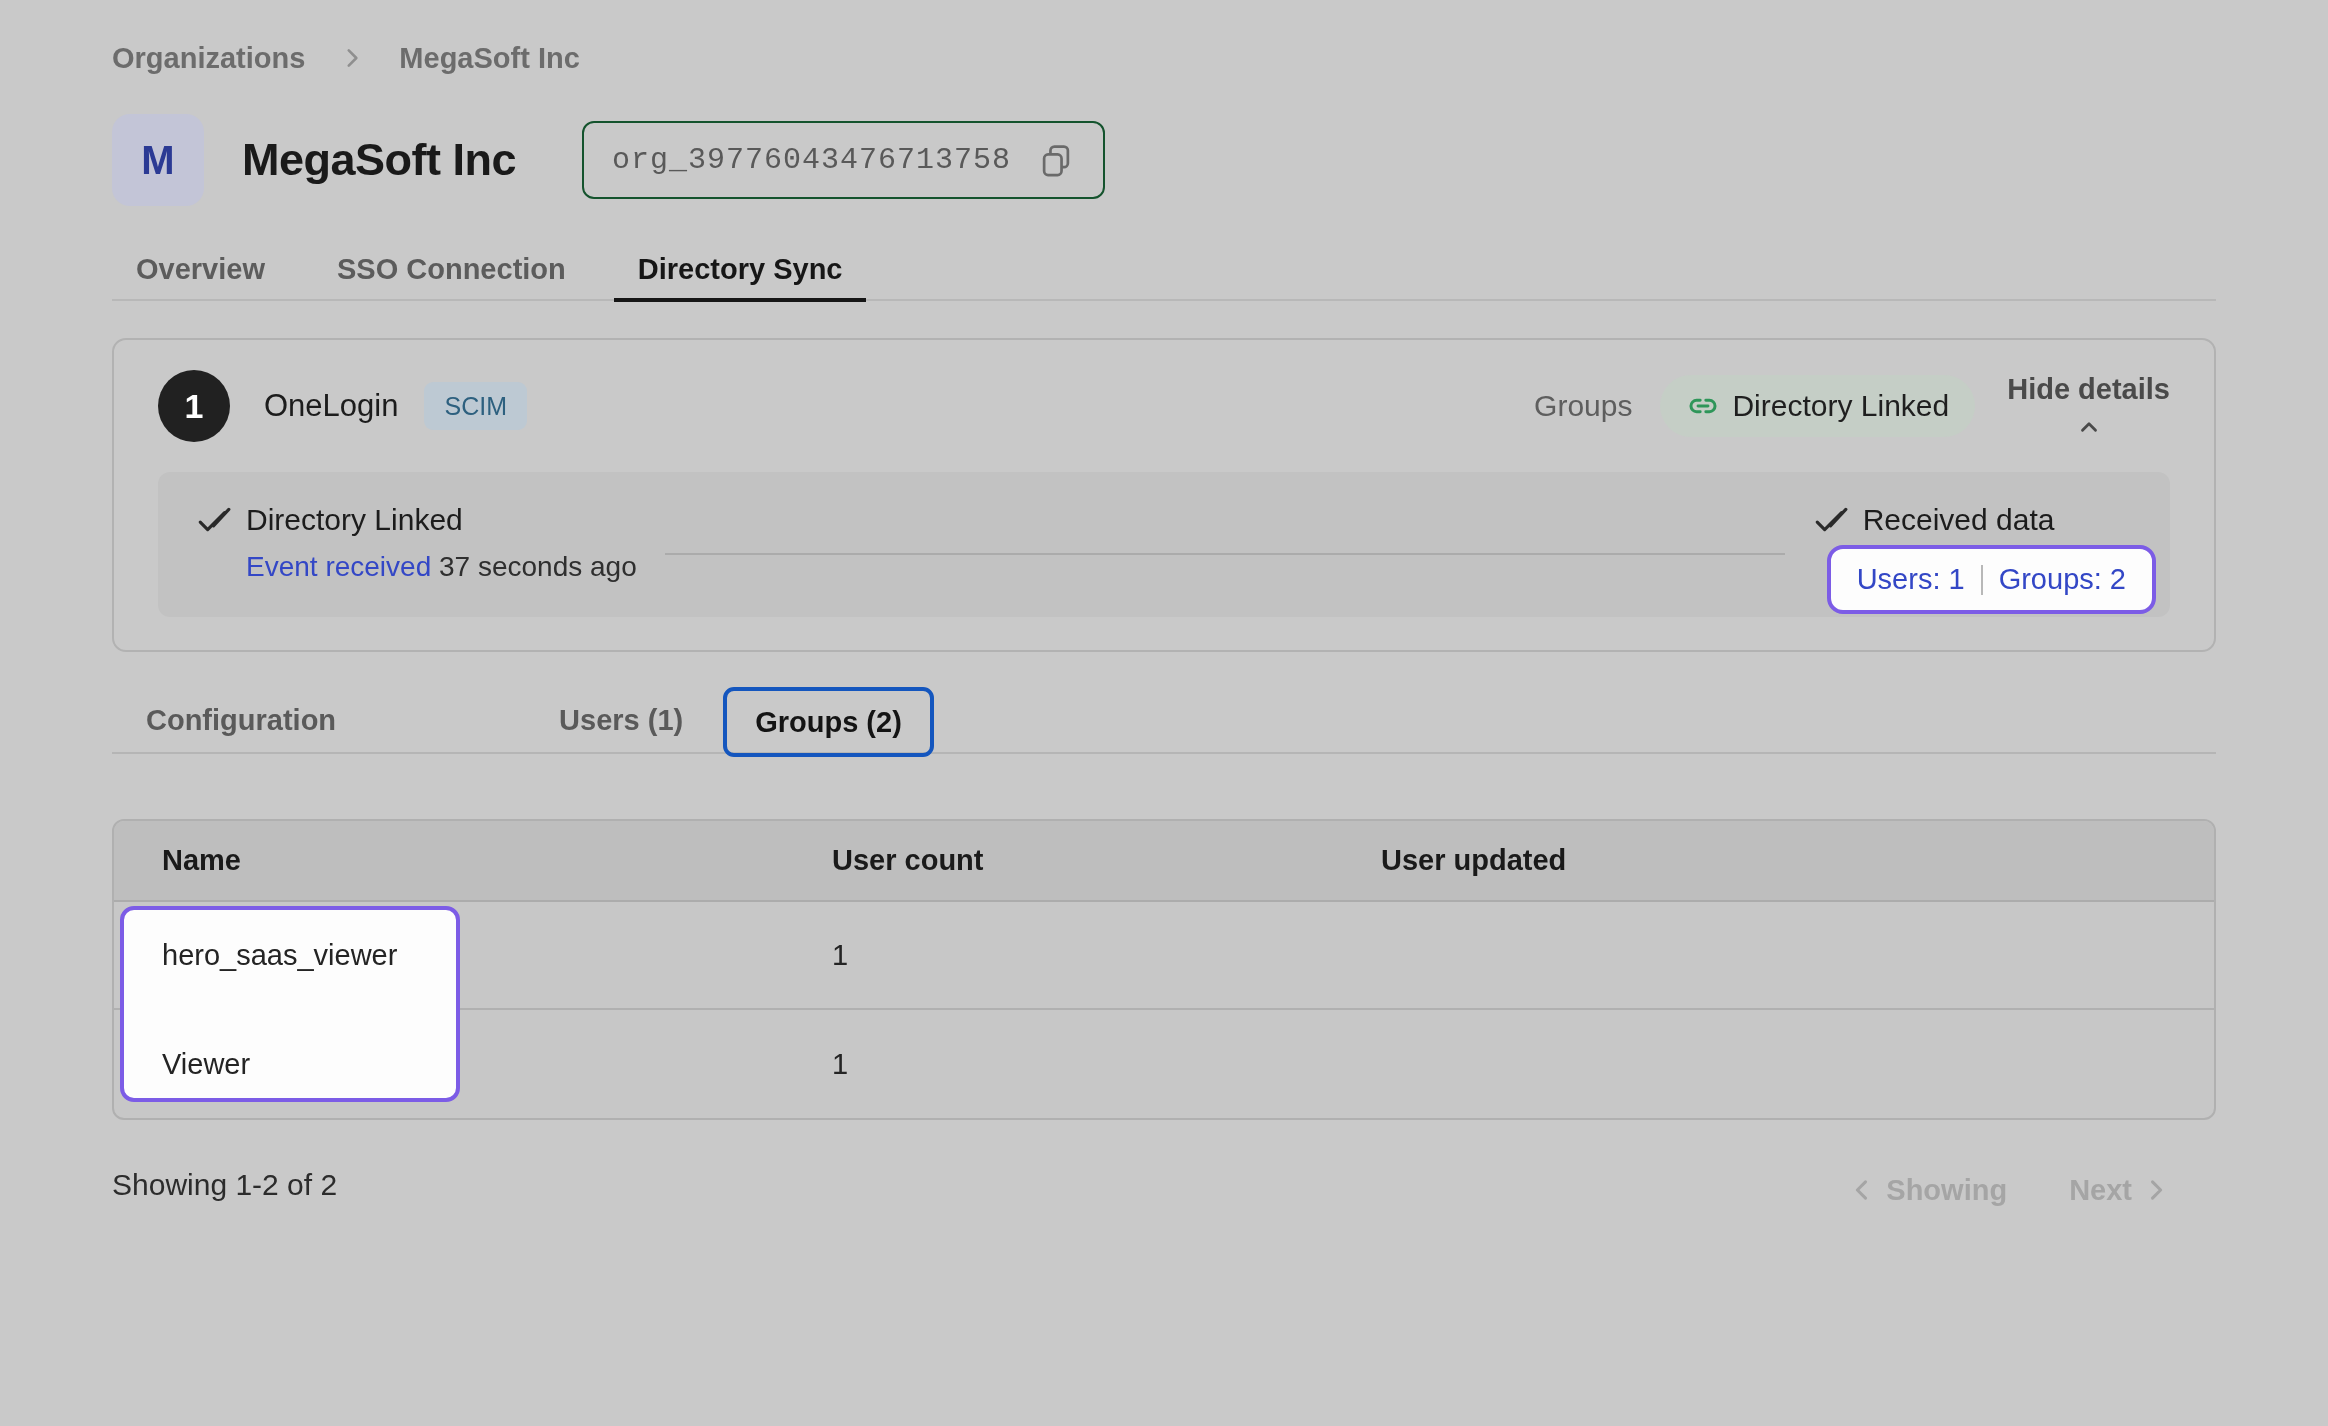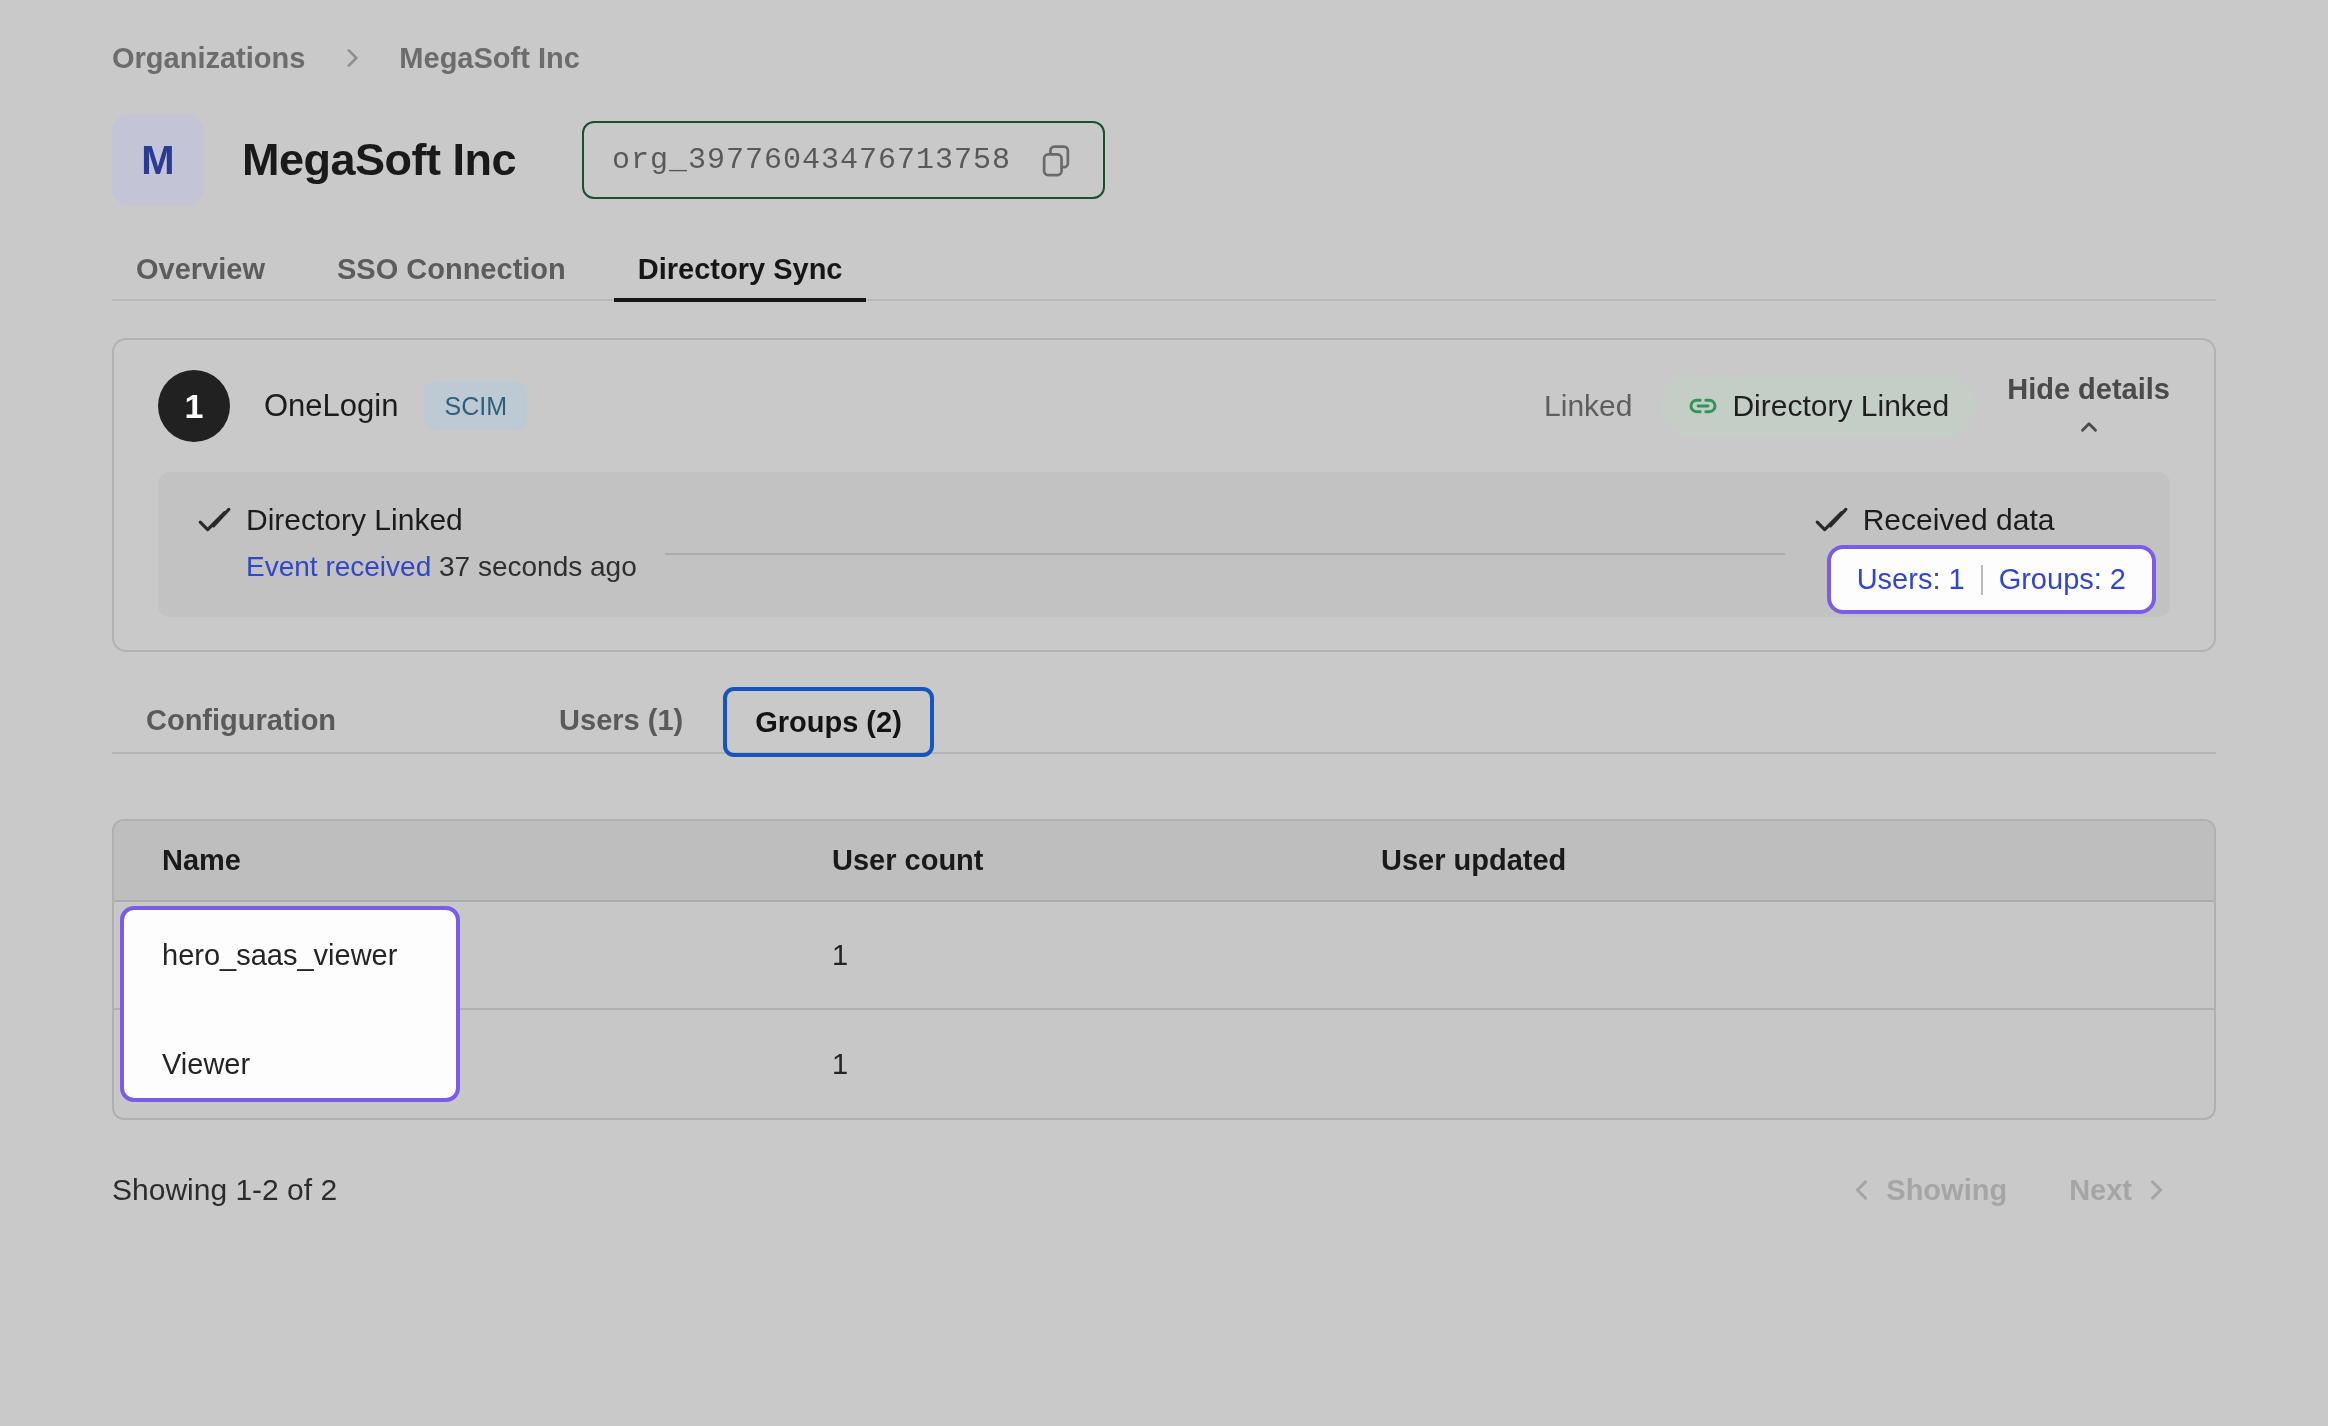--- a/index.html
+++ b/index.html
@@ -85,21 +85,21 @@
   .trow { display: grid; grid-template-columns: 670px 549px 1fr; padding: 0 48px; align-items: center; }
   .trow > div { position: relative; z-index: 2; }
   .thead { height: 81px; background: var(--table-header-bg, #BEBEBE); border-bottom: 2px solid #ACACAC;
     font-size: 29px; font-weight: 700; color: #1A1A1A; }
   .tdata { height: 108px; font-size: 29px; color: #242424; }
   .tdata.first { border-bottom: 2px solid #B0B0B0; }
   .name-annotation { position: absolute; z-index: 1; left: 6px; top: 85px; width: 340px; height: 196px;
     background: #FDFDFD; border: 4px solid var(--accent-purple, #7C5CE6); border-radius: 14px; }
 
   
-  .table-footer { margin-top: 48px; height: 44px; display: flex; align-items: center; justify-content: space-between; }
+  .table-footer { margin-top: 48px; height: 44px; display: flex; justify-content: space-between; }
   .showing { font-size: 30px; color: #2C2C2C; }
   .pagination { display: flex; align-items: center; gap: 62px; margin-right: 46px; color: #A5A5A5; }
   .page-btn { display: flex; align-items: center; gap: 10px; font-size: 29px; font-weight: 600;
     color: #A5A5A5; background: none; border: none; cursor: default; }
   svg { display: block; }
 </style>
 </head>
 <body>
 
 <div class="page">
@@ -136,21 +136,21 @@
     <div class="tab active">Directory Sync</div>
   </div>
 
   <div class="card">
     <div class="card-head">
       <div class="step-circle">1</div>
       <span class="provider-name">OneLogin</span>
       <span class="scim-badge">SCIM</span>
 
       <div class="status-group">
-        <span class="status-label">Linked</span>
+        <span class="status-label">Groups</span>
         <span class="status-badge">
           <span class="link-ico">
             <svg width="34" height="34" viewBox="0 0 24 24" fill="none" stroke="currentColor" stroke-width="2.1" stroke-linecap="round">
               <path d="M10 8H7.5a4 4 0 0 0 0 8H10"></path>
               <path d="M14 8h2.5a4 4 0 0 1 0 8H14"></path>
               <path d="M8.5 12h7"></path>
             </svg>
           </span>
           <span class="status-text">Directory Linked</span>
         </span>

